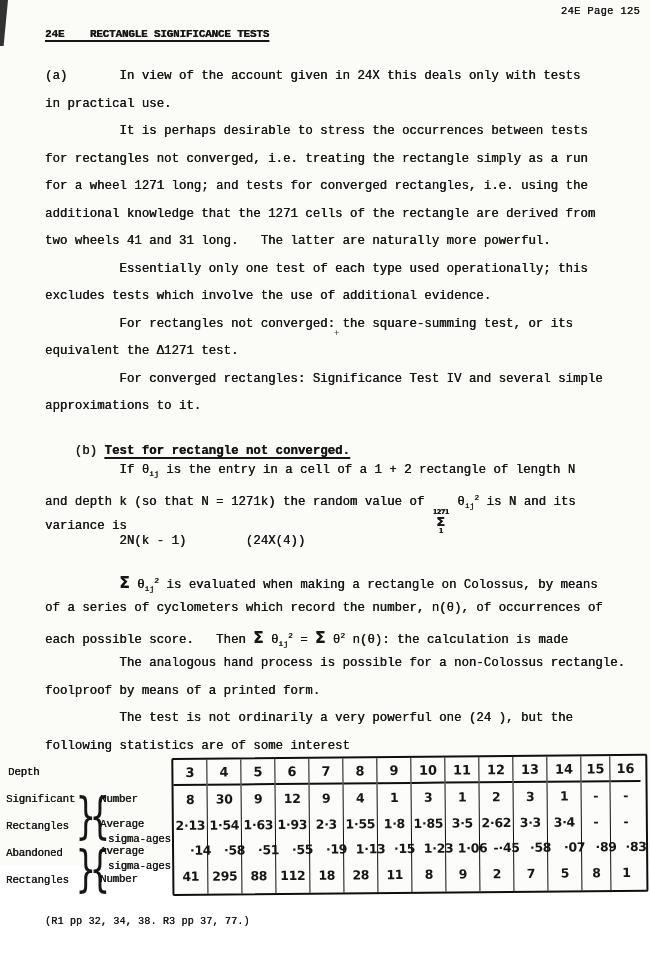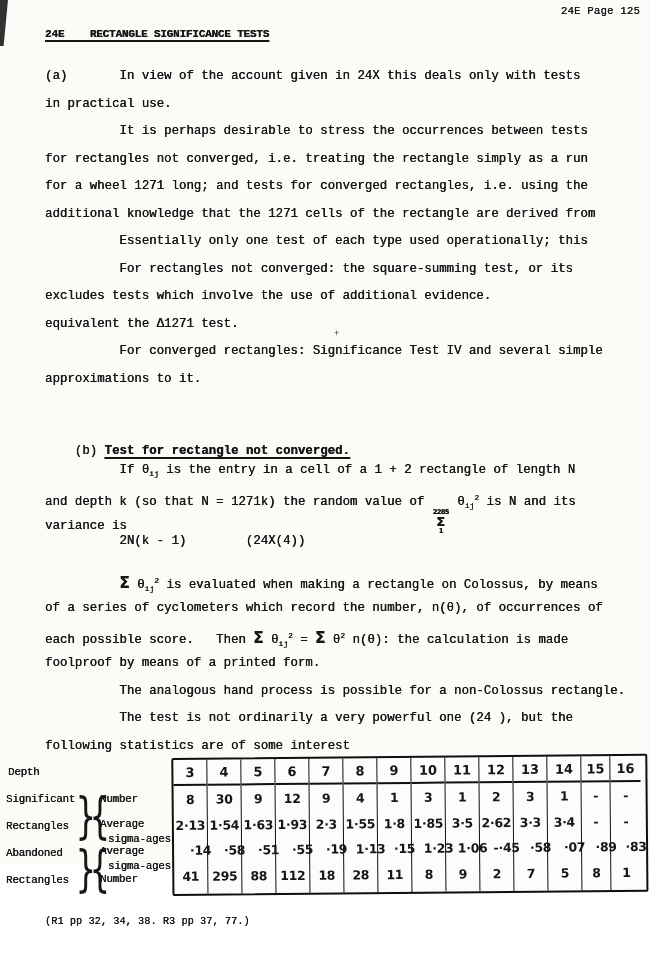--- a/index.html
+++ b/index.html
@@ -89,48 +89,49 @@
 
   <h1 class="doc-title tw">24E    RECTANGLE SIGNIFICANCE TESTS</h1>
 
   <div class="block block-a tw">
     <div class="tline">(a)       In view of the account given in 24X this deals only with tests</div>
     <div class="tline">in practical use.</div>
     <div class="tline">          It is perhaps desirable to stress the occurrences between tests</div>
     <div class="tline">for rectangles not converged, i.e. treating the rectangle simply as a run</div>
     <div class="tline">for a wheel 1271 long; and tests for converged rectangles, i.e. using the</div>
     <div class="tline">additional knowledge that the 1271 cells of the rectangle are derived from</div>
+    <div class="tline">two wheels 41 and 31 long.   The latter are naturally more powerful.</div>
     <div class="tline">          Essentially only one test of each type used operationally; this</div>
+    <div class="tline">excludes tests which involve the use of additional evidence.</div>
     <div class="tline">          For rectangles not converged: the square-summing test, or its</div>
-    <div class="tline">excludes tests which involve the use of additional evidence.</div>
     <div class="tline">equivalent the Δ1271 test.</div>
     <div class="tline">          For converged rectangles: Significance Test IV and several simple</div>
     <div class="tline">approximations to it.</div>
   </div>
 
   <span class="pencil-mark">+</span>
 
   <div class="b-heading tw">
     <span>(b) </span><span class="ul">Test for rectangle not converged.</span>
   </div>
 
   <div class="block block-b tw">
     <div class="tline"><span>          If θ</span><span class="sub">ij</span><span> is the entry in a cell of a 1 + 2 rectangle of length N</span></div>
-    <div class="tline"><span>and depth k (so that N = 1271k) the random value of </span><span class="sigma-stack"><span class="sig-top">2285</span><span class="sig-sym">Σ</span><span class="sig-bot">1</span></span><span> θ</span><span class="sub">ij</span><span class="sup">2</span><span> is N and its</span></div>
+    <div class="tline"><span>and depth k (so that N = 1271k) the random value of </span><span class="sigma-stack"><span class="sig-top">1271</span><span class="sig-sym">Σ</span><span class="sig-bot">1</span></span><span> θ</span><span class="sub">ij</span><span class="sup">2</span><span> is N and its</span></div>
     <div class="tline">variance is</div>
   </div>
 
   <div class="formula-line tline tw">          2N(k - 1)        (24X(4))</div>
 
   <div class="block block-c tw">
     <div class="tline"><span>          </span><span class="bigsig">Σ</span><span> θ</span><span class="sub">ij</span><span class="sup">2</span><span> is evaluated when making a rectangle on Colossus, by means</span></div>
     <div class="tline">of a series of cyclometers which record the number, n(θ), of occurrences of</div>
     <div class="tline"><span>each possible score.   Then </span><span class="bigsig">Σ</span><span> θ</span><span class="sub">ij</span><span class="sup">2</span><span> = </span><span class="bigsig">Σ</span><span> θ</span><span class="sup">2</span><span> n(θ): the calculation is made</span></div>
+    <div class="tline">          The analogous hand process is possible for a non-Colossus rectangle.</div>
     <div class="tline">foolproof by means of a printed form.</div>
-    <div class="tline">          The analogous hand process is possible for a non-Colossus rectangle.</div>
     <div class="tline">          The test is not ordinarily a very powerful one (24 ), but the</div>
     <div class="tline">following statistics are of some interest</div>
   </div>
 
   <div class="table-area">
     <span class="tlabel tw" style="left:8px;top:9px;">Depth</span>
     <span class="tlabel tw" style="left:6px;top:36px;">Significant</span>
     <span class="tlabel tw" style="left:6px;top:63px;">Rectangles</span>
     <span class="brace" style="left:70px;top:32px;">}</span>
     <span class="brace" style="left:84px;top:32px;">{</span>

